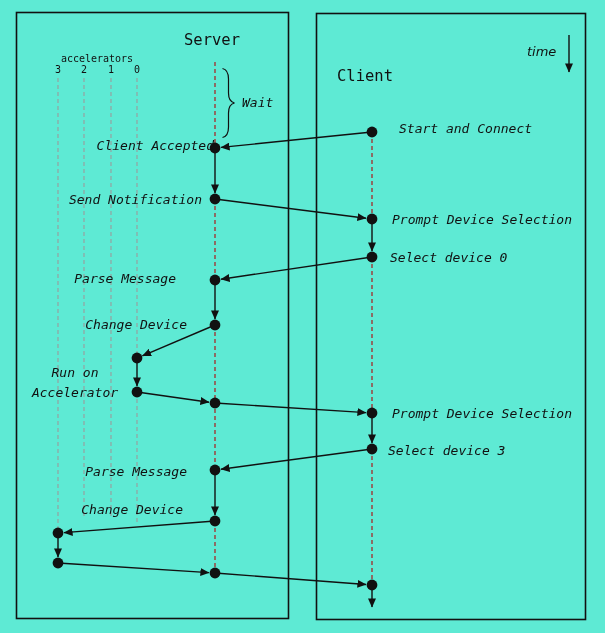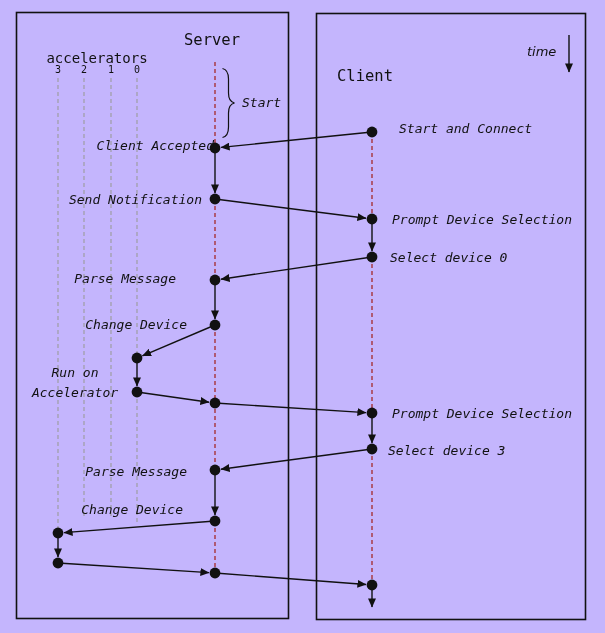--- a/index.html
+++ b/index.html
@@ -1,39 +1,39 @@
 <!DOCTYPE html>
 <html><head>
 <meta charset="utf-8">
 <style>
   html, body { margin: 0; padding: 0; background: #ffffff; }
   .stage {
     position: relative;
     width: 605px;
     height: 633px;
-    background: #c4b5fd;
+    background: #5eead4;
     font-family: "DejaVu Sans Mono", "Liberation Mono", monospace;
     color: #111111;
     overflow: hidden;
   }
   .stage svg { position: absolute; left: 0; top: 0; }
   .lbl {
     position: absolute;
     white-space: nowrap;
     transform: translateY(-50%);
     font: italic 13px "DejaVu Sans Mono", "Liberation Mono", monospace;
     color: #111111;
     letter-spacing: 0px;
   }
   .title {
     font-style: normal;
     font-size: 15.5px;
     text-align: center;
   }
-  .small { font-style: normal; font-size: 14px; }
+  .small { font-style: normal; font-size: 10px; }
   .num { font-style: normal; font-size: 10px; text-align: center; width: 20px; }
   .sans-italic { font-family: "DejaVu Sans", "Liberation Sans", sans-serif; font-style: italic; font-size: 13px; text-align: center; }
   .center { text-align: center; }
 </style>
 </head>
 <body>
 
 <div class="stage">
 
   <svg width="605" height="633" viewBox="0 0 605 633">
@@ -117,21 +117,21 @@
 
   <div class="lbl title" style="left:152px; width:120px; top:40px;">Server</div>
   <div class="lbl title" style="left:337px; top:40px; text-align:left;margin-top:36px;">Client</div>
 
   <div class="lbl small center" style="left:40px; width:114px; top:58px;">accelerators</div>
   <div class="lbl num" style="left:48px;  top:69px;">3</div>
   <div class="lbl num" style="left:74px;  top:69px;">2</div>
   <div class="lbl num" style="left:101px; top:69px;">1</div>
   <div class="lbl num" style="left:127px; top:69px;">0</div>
 
-  <div class="lbl" style="left:242px; top:102px;">Start</div>
+  <div class="lbl" style="left:242px; top:102px;">Wait</div>
   <div class="lbl sans-italic" style="left:527px; top:51px;">time</div>
 
   <div class="lbl" style="right:391px; top:145px;">Client Accepted</div>
   <div class="lbl" style="right:403px; top:199px;">Send Notification</div>
   <div class="lbl" style="right:429px; top:278px;">Parse Message</div>
   <div class="lbl" style="right:418px; top:324px;">Change Device</div>
   <div class="lbl center" style="left:20px; width:110px; top:372px;">Run on</div>
   <div class="lbl center" style="left:20px; width:110px; top:392px;">Accelerator</div>
   <div class="lbl" style="right:418px; top:471px;">Parse Message</div>
   <div class="lbl" style="right:422px; top:509px;">Change Device</div>

